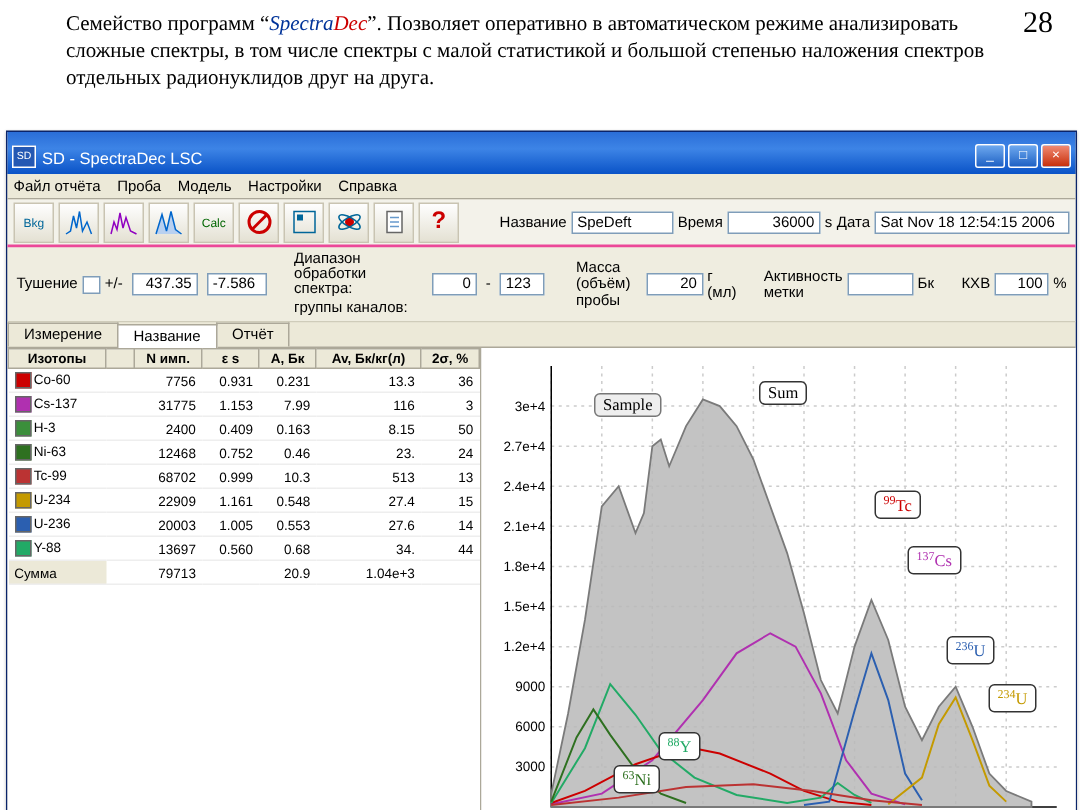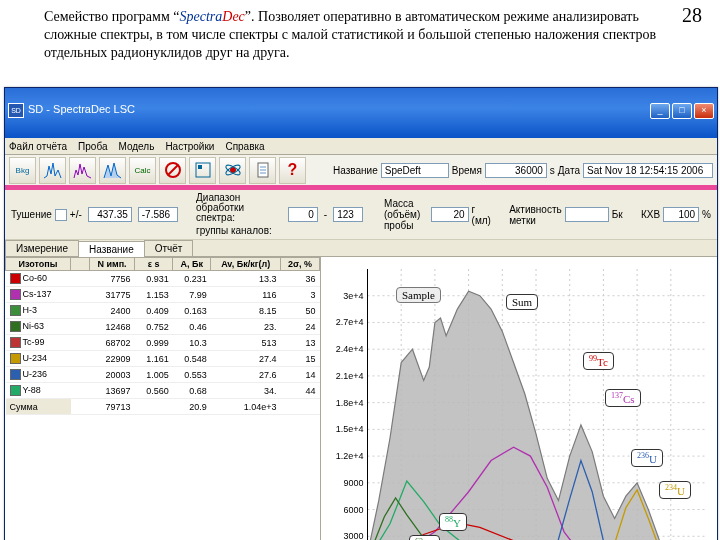--- a/index.html
+++ b/index.html
@@ -8,27 +8,27 @@
 .intro{position:absolute;top:8px;left:44px;width:620px;font-family:'Times New Roman',serif;font-size:14px;line-height:1.3;color:#000}
 .intro .brand-s{color:#003399;font-style:italic}
 .intro .brand-d{color:#c00;font-style:italic}
 .branding{position:absolute;left:98px;top:430px;font-family:'Times New Roman',serif;font-size:17px}
 .branding .b1{color:#003399}
 .branding .b2{color:#c00;font-style:italic}
 .branding .b3{color:#006400;font-style:italic}
 .branding-2{position:absolute;left:98px;top:455px;font-family:'Times New Roman',serif;font-size:17px}
 
 .appwin{position:absolute;left:4px;top:87px;width:712px;border:1px solid #0a246a;background:#ece9d8;box-shadow:0 0 2px rgba(0,0,0,.3);font-size:10px}
-.titlebar{height:20px;background:linear-gradient(#2a6ed8,#3d84e6 40%,#0a53c7);display:flex;align-items:flex-start;color:#fff;font-size:11px;padding:15px 3px}
+.titlebar{height:20px;background:linear-gradient(#2a6ed8,#3d84e6 40%,#0a53c7);display:flex;align-items:flex-end;color:#fff;font-size:11px;padding:4px 3px}
 .titlebar .icon{width:14px;height:13px;background:#2458b3;border:1px solid #fff;margin-right:4px;font-size:7px;line-height:13px;text-align:center;color:#fff}
 .titlebar .winbtns{margin-left:auto;display:flex;gap:2px}
 .titlebar .wb{width:18px;height:14px;background:linear-gradient(#6ea9ef,#1e61c4);border:1px solid #fff;border-radius:2px;color:#fff;font-size:9px;line-height:12px;text-align:center}
 .titlebar .wbclose{background:linear-gradient(#f08b74,#c72e0a)}
 .menubar{height:16px;background:#ece9d8;border-bottom:1px solid #aca899;display:flex;align-items:center;padding:0 4px;gap:11px;font-size:10px}
-.toolbar{height:30px;background:#f3f2ea;border-bottom:5px solid #ec4899;display:flex;align-items:center;padding:0 4px;gap:3px}
+.toolbar{height:30px;background:#f3f2ea;border-bottom:2px solid #ec4899;display:flex;align-items:center;padding:0 4px;gap:3px}
 .tbtn{width:25px;height:25px;border:1px solid #c9c4b2;background:linear-gradient(#fefefe,#e4e1d3);display:flex;align-items:center;justify-content:center;font-size:10px}
 .tbtn svg{width:20px;height:20px}
 .inp{border:1px solid #7f9db9;background:#fff;font-size:10px;height:15px;padding:0 3px;box-sizing:border-box}
 .params{display:flex;align-items:center;padding:3px 6px;gap:6px;font-size:10px;background:#efede0;border-bottom:1px solid #cfccba}
 .group{display:flex;align-items:center;gap:3px}
 .tabs{display:flex;border-bottom:1px solid #aca899;background:#ece9d8;font-size:10px}
 .tab{padding:2px 10px;border:1px solid #aca899;border-bottom:none;background:#ece9d8;margin-right:-1px}
 .tab.active{background:#fff;position:relative;top:1px}
 .workarea{display:flex;height:330px;background:#fff}
 .table-wrap{width:315px;border-right:1px solid #aca899;overflow:hidden}
@@ -327,21 +327,21 @@
             <path d="M46,297.09090909090907L57.233333333333334,243.63636363636363L68.46666666666667,181.27272727272725L79.7,105.54545454545456L90.93333333333334,92.18181818181819L102.16666666666666,123.36363636363637L107.78333333333333,110L113.4,65.45454545454544L119.01666666666667,61L124.63333333333334,78.81818181818181L135.86666666666667,52.09090909090909L147.1,34.27272727272731L158.33333333333331,38.72727272727275L169.56666666666666,52.09090909090909L180.8,74.36363636363637L192.03333333333333,105.54545454545456L203.26666666666668,136.72727272727272L214.5,176.8181818181818L225.73333333333332,221.36363636363637L236.96666666666667,243.63636363636363L248.2,199.0909090909091L259.43333333333334,167.9090909090909L270.66666666666663,194.63636363636363L281.9,239.1818181818182L293.1333333333333,261.45454545454544L304.3666666666667,239.1818181818182L315.6,225.8181818181818L326.83333333333337,252.54545454545456L338.06666666666666,283.72727272727275L349.3,295.3090909090909L366.15,302.43636363636364 L 366.15,306 L 46,306 Z" fill="#b9b9b9" fill-opacity="0.85" stroke="#7a7a7a" stroke-width="1.2"></path>
             <path d="M46,304.2181818181818L79.7,297.09090909090907L113.4,274.8181818181818L147.1,234.72727272727272L169.56666666666666,203.54545454545453L192.03333333333333,190.1818181818182L208.88333333333333,199.0909090909091L225.73333333333332,230.27272727272728L242.58333333333334,274.8181818181818L259.43333333333334,297.09090909090907L281.9,304.2181818181818" fill="none" stroke="#b030b0" stroke-width="1.3"></path>
             <path d="M46,303.3272727272727L68.46666666666667,295.3090909090909L102.16666666666666,277.4909090909091L135.86666666666667,265.90909090909093L158.33333333333331,270.3636363636364L192.03333333333333,283.72727272727275L214.5,295.3090909090909L236.96666666666667,302.43636363636364L259.43333333333334,304.6636363636364" fill="none" stroke="#c00" stroke-width="1.3"></path>
             <path d="M46,303.3272727272727L68.46666666666667,266.8L85.31666666666666,224.03636363636363L102.16666666666666,244.52727272727273L119.01666666666667,268.58181818181816L141.48333333333335,286.4L169.56666666666666,297.9818181818182L203.26666666666668,303.3272727272727L225.73333333333332,299.76363636363635L236.96666666666667,289.96363636363634L248.2,297.9818181818182L259.43333333333334,303.3272727272727" fill="none" stroke="#2a6" stroke-width="1.3"></path>
             <path d="M46,302.43636363636364L62.85,259.6727272727273L74.08333333333333,240.96363636363634L85.31666666666666,257.8909090909091L102.16666666666666,281.05454545454546L119.01666666666667,297.09090909090907L135.86666666666667,303.3272727272727" fill="none" stroke="#2e7020" stroke-width="1.3"></path>
             <path d="M214.5,304.6636363636364L231.35000000000002,302.43636363636364L248.2,241.85454545454547L259.43333333333334,203.54545454545453L270.66666666666663,234.72727272727272L281.9,283.72727272727275L293.1333333333333,301.54545454545456" fill="none" stroke="#2b5fb0" stroke-width="1.3"></path>
             <path d="M270.66666666666663,304.2181818181818L293.1333333333333,286.4L304.3666666666667,250.76363636363635L315.6,232.94545454545454L326.83333333333337,261.45454545454544L338.06666666666666,291.74545454545455L349.3,302.43636363636364" fill="none" stroke="#c49a00" stroke-width="1.3"></path>
             <path d="M46,304.6636363636364L90.93333333333334,299.76363636363635L135.86666666666667,292.6363636363636L180.8,290.8545454545455L220.11666666666667,295.3090909090909L259.43333333333334,301.54545454545456L293.1333333333333,304.6636363636364" fill="none" stroke="#b33" stroke-width="1.3"></path>
           </svg>
         <div class="chart-label sample" style="left:75px;top:30px">Sample</div>
-        <div class="chart-label" style="left:185px;top:37px">Sum</div>
+        <div class="chart-label" style="left:185px;top:22px">Sum</div>
         <div class="chart-label" style="left:262px;top:95px;color:#c00"><span class="sup">99</span><span>Tc</span></div>
         <div class="chart-label" style="left:284px;top:132px;color:#b030b0"><span class="sup">137</span><span>Cs</span></div>
         <div class="chart-label" style="left:310px;top:192px;color:#2b5fb0"><span class="sup">236</span><span>U</span></div>
         <div class="chart-label" style="left:338px;top:224px;color:#c49a00"><span class="sup">234</span><span>U</span></div>
         <div class="chart-label" style="left:118px;top:256px;color:#2a6"><span class="sup">88</span><span>Y</span></div>
         <div class="chart-label" style="left:88px;top:278px;color:#2e7020"><span class="sup">63</span><span>Ni</span></div>
       </div>
     </div>
 
   </div>

